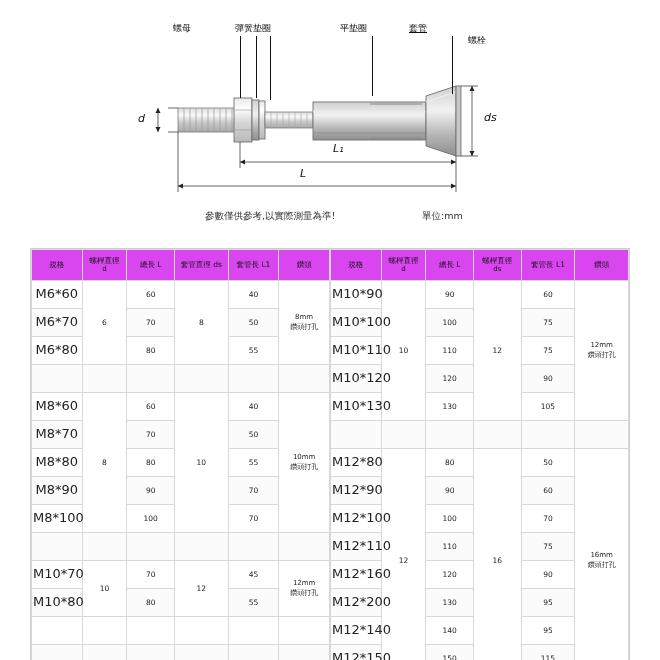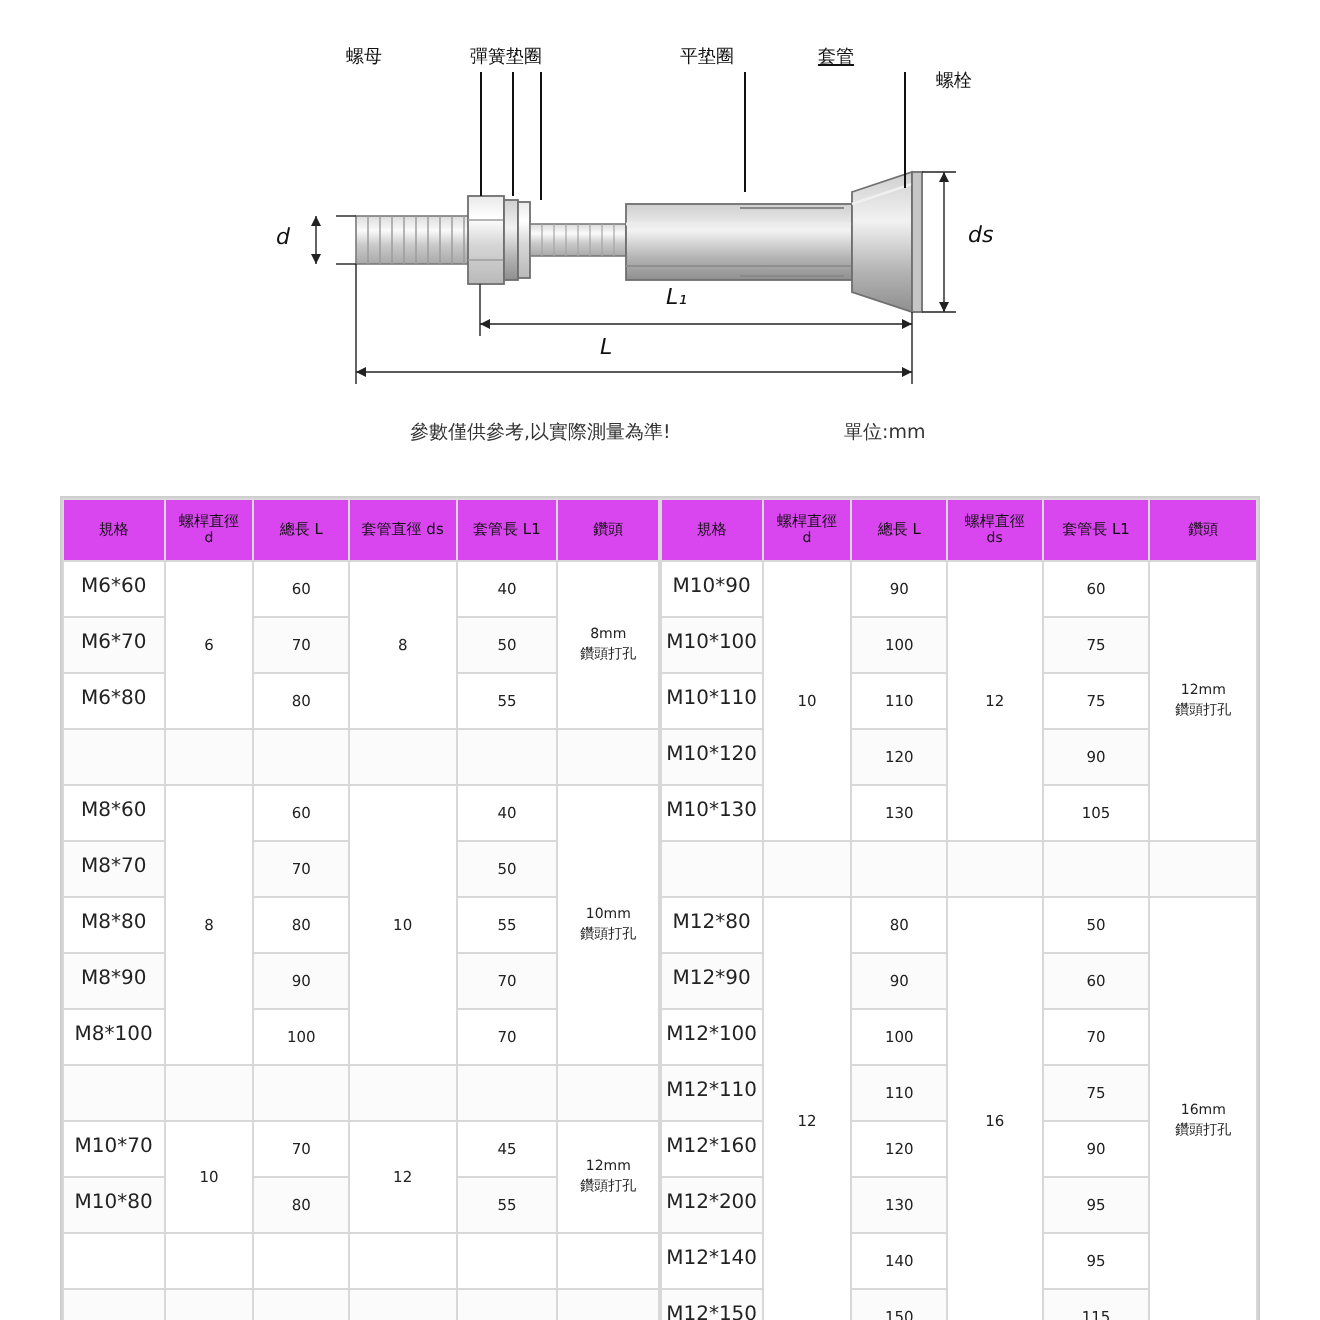--- a/index.html
+++ b/index.html
@@ -60,21 +60,21 @@
     line-height:1.25;
   }
   thead th{
     background:#d946ef;
     font-weight:normal;
     height:30px;
     font-size:7.5px;
     color:#111;
   }
   th .sub,td .sub{display:block;font-size:7px;}
-  td.spec{font-size:10px;}
+  td.spec{font-size:13px;}
   tbody tr:nth-child(even) td{background:#fbfbfb;}
   tbody tr:nth-child(odd) td{background:#ffffff;}
   td.empty{background:#ffffff;}
   .twoline{line-height:1.3;}
 </style>
 </head>
 <body>
 
 <div class="diagram">
   <svg width="660" height="230" viewBox="0 0 660 230">

